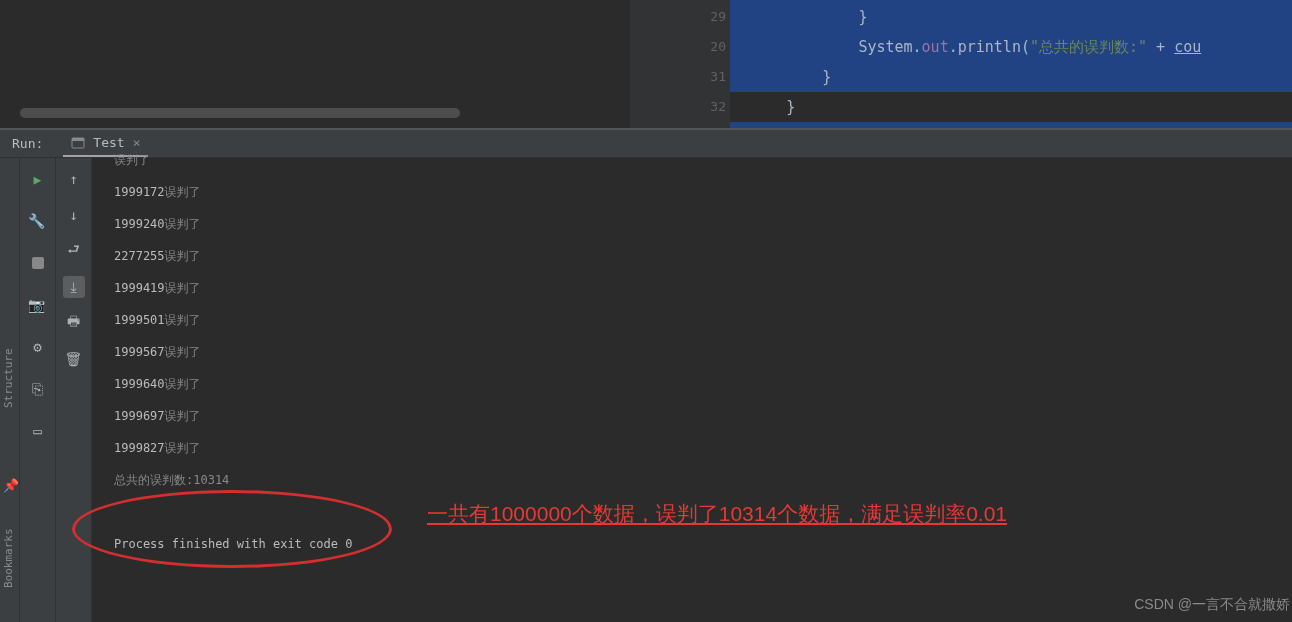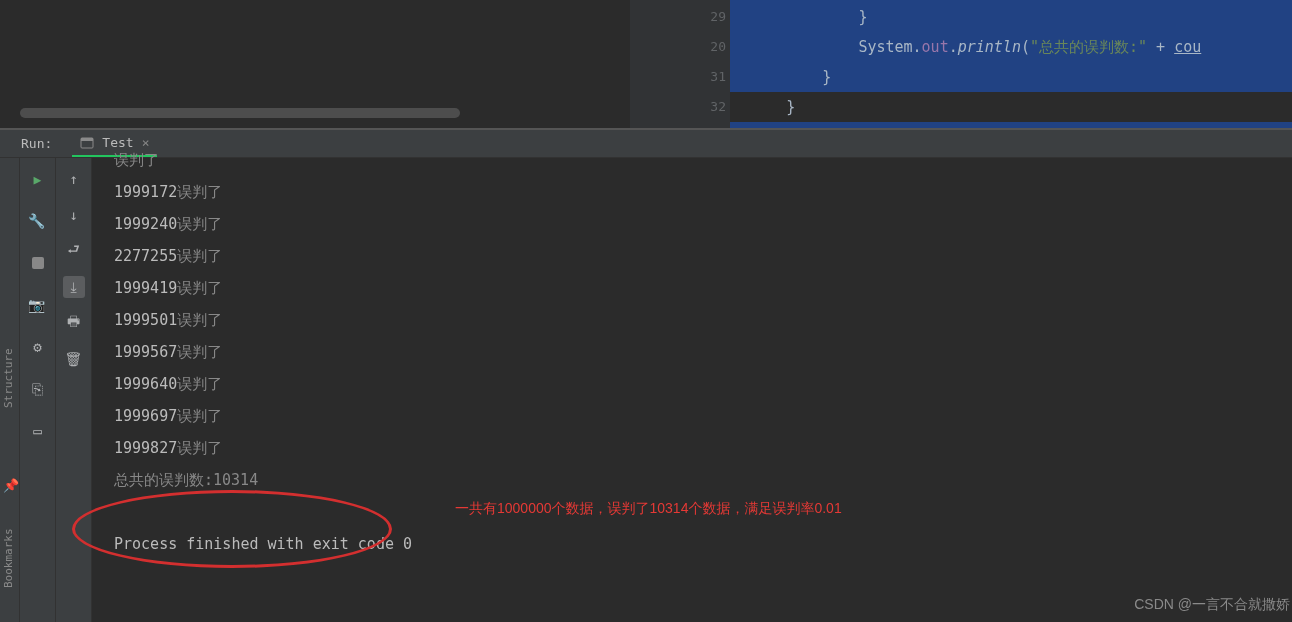--- a/index.html
+++ b/index.html
@@ -71,54 +71,54 @@
       position: relative;
     }
     .code-line {
       height: 30px;
       line-height: 30px;
       white-space: pre;
       padding-left: 20px;
     }
     .code-obj { color: #a9b7c6; }
     .code-field { color: #9876aa; }
-    .code-method { color: #a9b7c6; font-style: italic; }
+    .code-method { color: #a9b7c6; }
     .code-string { color: #6a8759; }
     .code-var { text-decoration: underline; color: #a9b7c6; }
     .code-last-line {
       background: #2b2b2b;
     }
 
     
     .editor-divider {
       height: 2px;
       background: #555;
     }
 
     
     .run-header {
       height: 28px;
       background: #3c3f41;
       display: flex;
       align-items: center;
       border-bottom: 1px solid #323232;
-      padding-left: 21px;
+      padding-left: 12px;
       font-size: 13px;
       color: #bbbbbb;
     }
     .run-label {
       margin-right: 20px;
     }
     .run-tab {
       display: flex;
       align-items: center;
       gap: 8px;
       padding: 0 8px;
       height: 100%;
-      border-bottom: 2px solid #22c55e;
+      border-bottom: 2px solid #a3a3a3;
     }
     .run-tab-icon {
       width: 14px;
       height: 14px;
       display: inline-block;
     }
     .run-tab-close {
       color: #888;
       cursor: pointer;
     }
@@ -206,21 +206,21 @@
       width: 12px; height: 12px;
       background: #888; border-radius: 2px;
     }
 
     
     .console {
       flex: 1;
       background: #2b2b2b;
       padding: 6px 0 0 22px;
       font-family: 'Consolas', monospace;
-      font-size: 15px;
+      font-size: 12px;
       line-height: 32px;
       color: #bbbbbb;
       position: relative;
     }
     .console-line {
       white-space: pre;
     }
     .cl-num { color: #bbbbbb; }
     .cl-txt { color: #888888; }
     .console-gap { height: 32px; }
@@ -231,26 +231,27 @@
       left: 72px;
       top: 490px;
       width: 320px;
       height: 78px;
       border: 3px solid #d32f2f;
       border-radius: 50%;
       pointer-events: none;
     }
     .red-annotation {
       position: absolute;
-      left: 455px;
+      left: 427px;
       top: 500px;
       color: #e53935;
-      font-size: 14px;
+      font-size: 21px;
       font-family: sans-serif;
       pointer-events: none;
+      text-decoration: underline;
     }
 
     
     .watermark {
       position: absolute;
       right: 2px;
       bottom: 8px;
       color: #8a8a8a;
       font-size: 14px;
       font-family: sans-serif;

